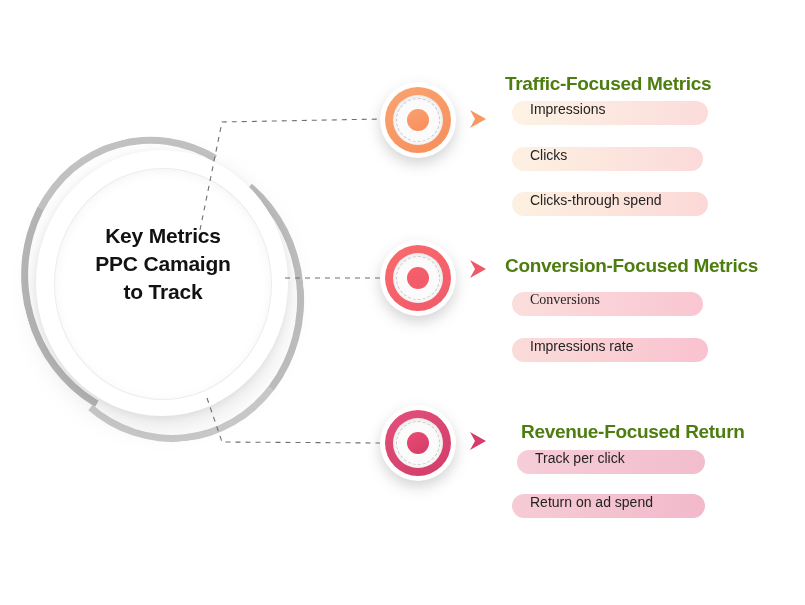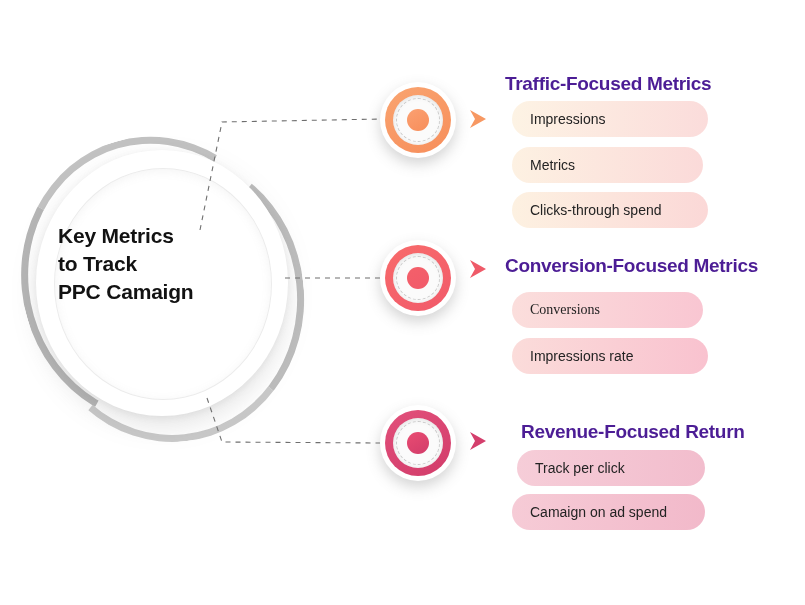--- a/index.html
+++ b/index.html
@@ -68,20 +68,21 @@
     border-radius: 50%;
     background: #ffffff;
     border: 1px solid #ececec;
     box-shadow: inset 0 2px 10px rgba(150,150,150,0.10);
   }
   #hub-title {
     position: absolute;
     left: 44px;
     top: 92px;
     width: 210px;
+    text-align: center;
     font-size: 21px;
     font-weight: bold;
     line-height: 1.33;
     color: #121212;
     letter-spacing: -0.2px;
   }
 
   
   #connectors {
     position: absolute;
@@ -136,50 +137,49 @@
   .chevron {
     position: absolute;
     width: 26px;
     height: 26px;
   }
 
   .branch-title {
     position: absolute;
     font-size: 19px;
     font-weight: bold;
-    color: #4c1d95;
+    color: #4d7c0f;
     white-space: nowrap;
     letter-spacing: -0.3px;
   }
 
   .pill {
     position: absolute;
-    height: 36px;
+    height: 24px;
     border-radius: 18px;
     display: flex;
-    align-items: center;
     box-sizing: border-box;
     padding-left: 18px;
     font-size: 14px;
     color: #232323;
     white-space: nowrap;
   }
 </style>
 </head>
 <body>
 
 <div id="hub">
   <div class="hub-arc hub-arc-left"></div>
   <div class="hub-arc hub-arc-right"></div>
   <div class="hub-disc-outer"></div>
   <div class="hub-disc-inner"></div>
   <div id="hub-title">
       <div>Key Metrics</div>
+      <div>PPC Camaign</div>
       <div>to Track</div>
-      <div>PPC Camaign</div>
     </div>
 </div>
 
 <svg id="connectors" viewBox="0 0 805 605" xmlns="http://www.w3.org/2000/svg">
   <path d="M200,230 L222,122 L382,119" fill="none" stroke="#6f6f6f" stroke-width="1.1" stroke-dasharray="5 5" stroke-linecap="butt"></path>
   <path d="M285,278 L382,278" fill="none" stroke="#6f6f6f" stroke-width="1.1" stroke-dasharray="5 5" stroke-linecap="butt"></path>
   <path d="M207,398 L222,442 L382,443" fill="none" stroke="#6f6f6f" stroke-width="1.1" stroke-dasharray="5 5" stroke-linecap="butt"></path>
 </svg>
 
 <div class="branch" id="branch-traffic">
@@ -194,21 +194,21 @@
   <svg class="chevron" style="left:466px; top:106px;" viewBox="0 0 26 26" xmlns="http://www.w3.org/2000/svg">
     <path d="M4,4 L20,13 L4,22 L9,13 Z" fill="#F79862"></path>
   </svg>
 
   <div class="branch-title" style="left:505px; top:73px;">Traffic-Focused Metrics</div>
 
   <div class="pill" style="left: 512px; top: 101px; width: 196px; background: linear-gradient(90deg, rgb(253, 243, 228) 0%, rgb(251, 220, 219) 100%);">
     <span>Impressions</span>
   </div>
   <div class="pill" style="left: 512px; top: 147px; width: 191px; background: linear-gradient(90deg, rgb(253, 241, 226) 0%, rgb(251, 218, 217) 100%);">
-    <span>Metrics</span>
+    <span>Clicks</span>
   </div>
   <div class="pill" style="left: 512px; top: 192px; width: 196px; background: linear-gradient(90deg, rgb(253, 241, 225) 0%, rgb(251, 216, 215) 100%);">
     <span>Clicks-through spend</span>
   </div>
 </div>
 
 <div class="branch" id="branch-conversion">
 
   <div class="node-icon" style="left:380px; top:240px;">
     <div class="node-ring" style="background: linear-gradient(150deg, rgb(248, 107, 107) 0%, rgb(241, 90, 106) 100%);"></div>
@@ -243,15 +243,15 @@
   <svg class="chevron" style="left:466px; top:428px;" viewBox="0 0 26 26" xmlns="http://www.w3.org/2000/svg">
     <path d="M4,4 L20,13 L4,22 L9,13 Z" fill="#D43E6C"></path>
   </svg>
 
   <div class="branch-title" style="left:521px; top:421px;">Revenue-Focused Return</div>
 
   <div class="pill" style="left: 517px; top: 450px; width: 188px; background: linear-gradient(90deg, rgb(246, 205, 216) 0%, rgb(242, 189, 205) 100%);">
     <span>Track per click</span>
   </div>
   <div class="pill" style="left: 512px; top: 494px; width: 193px; background: linear-gradient(90deg, rgb(246, 203, 214) 0%, rgb(242, 185, 202) 100%);">
-    <span>Camaign on ad spend</span>
+    <span>Return on ad spend</span>
   </div>
 </div>
 
 </body></html>

